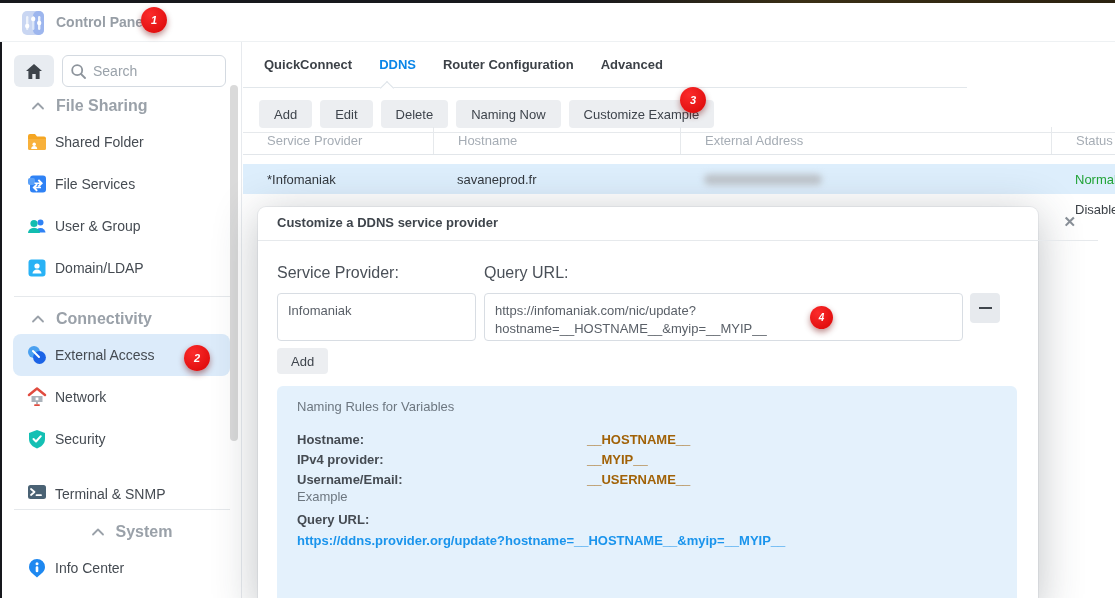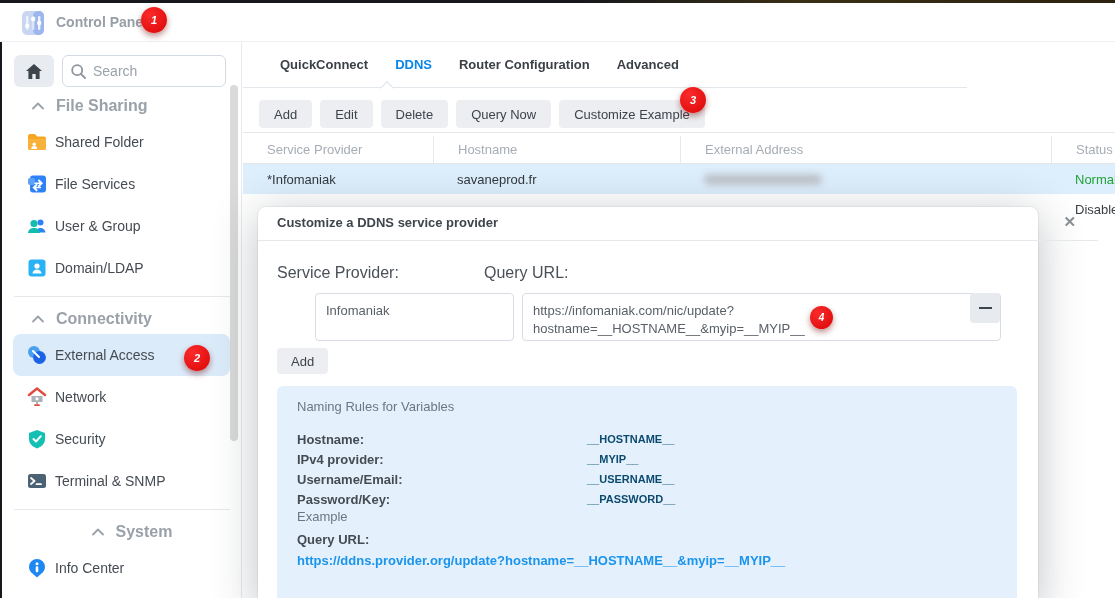--- a/index.html
+++ b/index.html
@@ -46,33 +46,33 @@
   .sb-item { position:absolute; left:0; width:240px; height:42px;
     display:flex; align-items:center; cursor:pointer; }
   .sb-item .icn { margin-left:25px; width:20px; height:20px; flex:0 0 20px; }
   .sb-item .lbl { margin-left:8px; font-size:14px; color:#454b52; }
   .sb-sel { position:absolute; left:11px; width:217px; height:42px;
     background:#dcebfa; border-radius:8px; }
   .sb-divider { position:absolute; left:12px; width:216px; height:1px; background:#e6e9ec; }
   
   .main { position:absolute; left:243px; top:42px; width:872px; height:556px; background:#fff; }
   .tabsrow { position:absolute; left:0; top:0; width:724px; height:46px;
-    border-bottom:1px solid #e2e7eb; display:flex; align-items:center; padding-left:37px; }
+    border-bottom:1px solid #e2e7eb; display:flex; align-items:center; padding-left:21px; }
   .tab { font-size:13px; font-weight:bold; color:#3c4147; margin-right:27px; cursor:pointer; }
   .tab.active { color:#0a86e8; }
   .tab-notch { position:absolute; left:139px; top:41px; width:10px; height:10px;
     background:#fff; border-left:1px solid #dde3e9; border-top:1px solid #dde3e9;
     transform:rotate(45deg); }
   .toolbar { position:absolute; left:0; top:47px; width:872px; height:44px;
     border-bottom:1px solid #e6e9ec; display:flex; align-items:flex-start; padding:11px 0 0 16px; gap:8px; }
   .tbtn { height:28px; background:#eceef1; border:none; border-radius:4px;
     font-family:"Liberation Sans",sans-serif; font-size:13px; color:#3e444c;
     padding:0 15px; cursor:pointer; }
   
-  .thead { position:absolute; left:0; top:94px; width:872px; height:28px;
+  .thead { position:absolute; left:0; top:85px; width:872px; height:28px;
     border-bottom:1px solid #e2e6ea; display:flex; }
   .th { font-size:13px; color:#a6adb5; display:flex; align-items:center; padding-left:24px; }
   .th + .th { border-left:1px solid #e6e9ec; }
   .c1 { width:190px; } .c2 { width:247px; } .c3 { width:371px; } .c4 { width:64px; }
   .trow { position:absolute; left:0; width:872px; height:30px; display:flex; }
   .trow.sel { background:#ddeefc; }
   .td { font-size:13px; color:#33383e; display:flex; align-items:center; padding-left:24px; }
   .status-normal { color:#21a336; }
   .status-disabled { color:#3c4147; }
   .blurpill { width:118px; height:11px; background:#c0c6cc; border-radius:6px; filter:blur(3px); }
@@ -81,34 +81,34 @@
     background:#fff; border-radius:8px 8px 0 0;
     box-shadow:0 8px 45px rgba(40,50,60,.30), 0 0 0 1px rgba(150,160,170,.12); z-index:50; }
   .m-header { position:absolute; left:0; top:0; width:840px; height:34px;
     border-bottom:1px solid #e6e9ec; }
   .m-title { position:absolute; left:19px; top:0; height:34px; line-height:32px;
     font-size:13px; font-weight:bold; color:#3f454c; }
   .m-close { position:absolute; right:22px; top:6px; font-size:15px; color:#878e96;
     cursor:pointer; font-weight:bold; }
   .m-label { position:absolute; font-size:16px; color:#4a5058; }
   .m-input { position:absolute; border:1px solid #d8dde3; border-radius:4px;
-    background:#fff; font-size:13px; color:#5a6068; padding:8px 10px; line-height:18px; cursor:text;margin-left:38px; }
+    background:#fff; font-size:13px; color:#5a6068; padding:8px 10px; line-height:18px; cursor:text; }
   .m-minus { position:absolute; left:712px; top:86px; width:30px; height:30px;
     background:#e7eaee; border:none; border-radius:4px; cursor:pointer;
     display:flex; align-items:center; justify-content:center; }
   .m-minus span { display:block; width:13px; height:2px; background:#3f454c; }
   .m-add { position:absolute; left:19px; top:141px; height:26px; background:#eceef1;
     border:none; border-radius:4px; font-family:"Liberation Sans",sans-serif;
     font-size:13px; color:#3e444c; padding:0 14px; cursor:pointer; }
   .rules { position:absolute; left:19px; top:179px; width:740px; height:221px;
     background:#e4f1fc; border-radius:6px; padding:13px 20px; }
   .rules-title { font-size:13px; color:#6d7780; margin-bottom:15px; }
   .rule-row { display:flex; height:20px; align-items:center; }
   .rule-row .rl { width:290px; font-size:13px; font-weight:bold; color:#454b52; }
-  .rule-row .rv { font-size:11px; font-weight:bold; color:#0c4a6e; }
+  .rule-row .rv { font-size:13px; font-weight:bold; color:#a16207; }
   .rules-example { font-size:13px; color:#6d7780; }
   .rules-qlabel { margin-top:8px; font-size:13px; font-weight:bold; color:#454b52; }
   .rules-url { margin-top:6px; font-size:13px; font-weight:bold; color:#1a94ec; cursor:pointer; }
 </style>
 </head>
 <body>
 
 <div class="topstrip"></div>
 <div class="appheader">
   <svg class="cp-icon" width="22" height="24" viewBox="0 0 22 24">
@@ -225,21 +225,21 @@
   </div>
 
   <div class="sb-item" style="top:376px;">
     <svg class="icn" viewBox="0 0 20 20">
       <path d="M10 1 L18 4 V10 c0 5 -4 8 -8 9.5 C6 18 2 15 2 10 V4 Z" fill="#14c0b4"></path>
       <polyline points="6.5,10 9,12.5 13.8,7.2" fill="none" stroke="#ffffff" stroke-width="2" stroke-linecap="round" stroke-linejoin="round"></polyline>
     </svg>
     <span class="lbl">Security</span>
   </div>
 
-  <div class="sb-item" style="top:418px;">
+  <div class="sb-item" style="top:418px;align-items:flex-end;">
     <svg class="icn" viewBox="0 0 20 20">
       <rect x="1" y="3" width="18" height="14" rx="2.5" fill="#4a6274"></rect>
       <polyline points="4,7 7.5,10 4,13" fill="none" stroke="#ffffff" stroke-width="1.8" stroke-linecap="round" stroke-linejoin="round"></polyline>
       <line x1="9.5" y1="13.2" x2="14" y2="13.2" stroke="#ffffff" stroke-width="1.8" stroke-linecap="round"></line>
     </svg>
     <span class="lbl">Terminal &amp; SNMP</span>
   </div>
 
   <div class="sb-divider" style="top:467px;"></div>
 
@@ -270,21 +270,21 @@
     <span class="tab active">DDNS</span>
     <span class="tab">Router Configuration</span>
     <span class="tab">Advanced</span>
   </div>
   <div class="tab-notch"></div>
 
   <div class="toolbar">
     <button class="tbtn">Add</button>
     <button class="tbtn">Edit</button>
     <button class="tbtn">Delete</button>
-    <button class="tbtn">Query Now</button>
+    <button class="tbtn">Naming Now</button>
     <button class="tbtn">Customize Example</button>
   </div>
 
   <div class="thead">
     <div class="th c1">Service Provider</div>
     <div class="th c2">Hostname</div>
     <div class="th c3">External Address</div>
     <div class="th c4">Status</div>
   </div>
 
@@ -335,22 +335,18 @@
       <span class="rv">__HOSTNAME__</span>
     </div>
     <div class="rule-row">
       <span class="rl">IPv4 provider:</span>
       <span class="rv">__MYIP__</span>
     </div>
     <div class="rule-row">
       <span class="rl">Username/Email:</span>
       <span class="rv">__USERNAME__</span>
     </div>
-    <div class="rule-row">
-      <span class="rl">Password/Key:</span>
-      <span class="rv">__PASSWORD__</span>
-    </div>
     <div class="rules-example">Example</div>
     <div class="rules-qlabel">Query URL:</div>
     <div class="rules-url">https://ddns.provider.org/update?hostname=__HOSTNAME__&amp;myip=__MYIP__</div>
   </div>
 </div>
 <div class="nbadge small" style="left:552px; top:99px; position:absolute; left:810px; top:306px;">4</div>
 
 </body></html>

